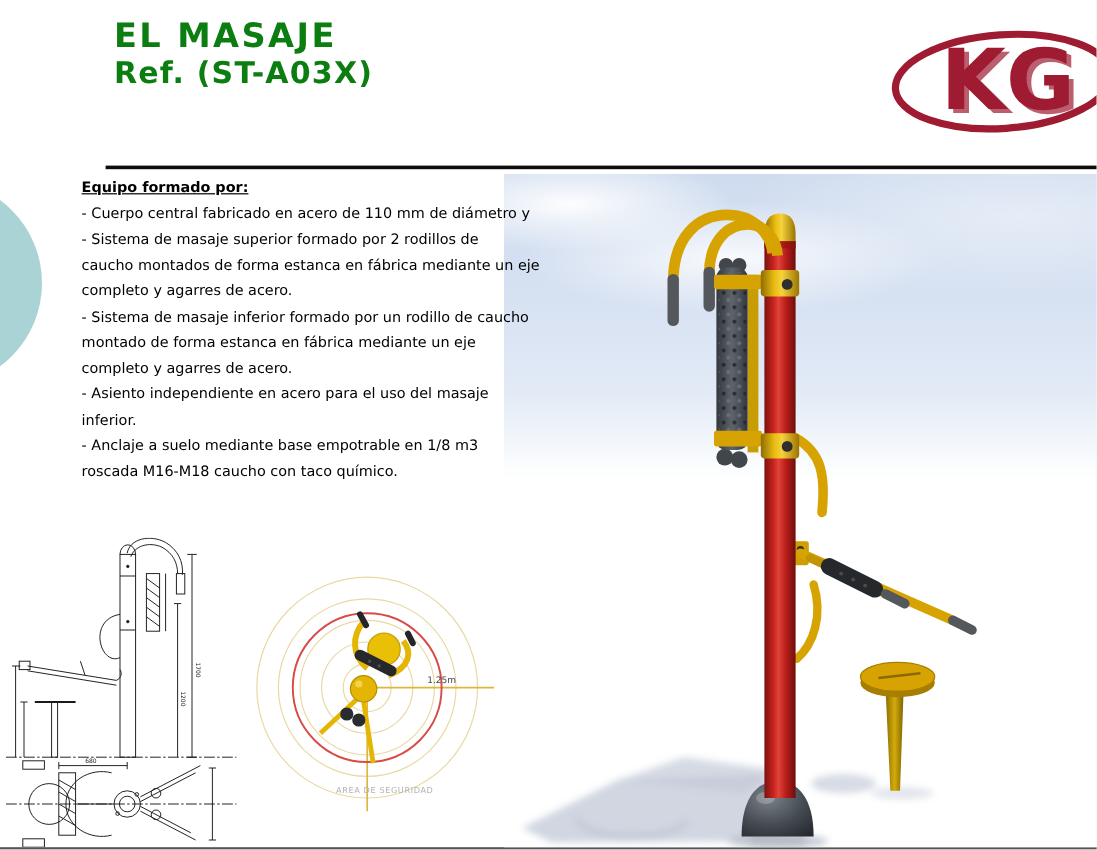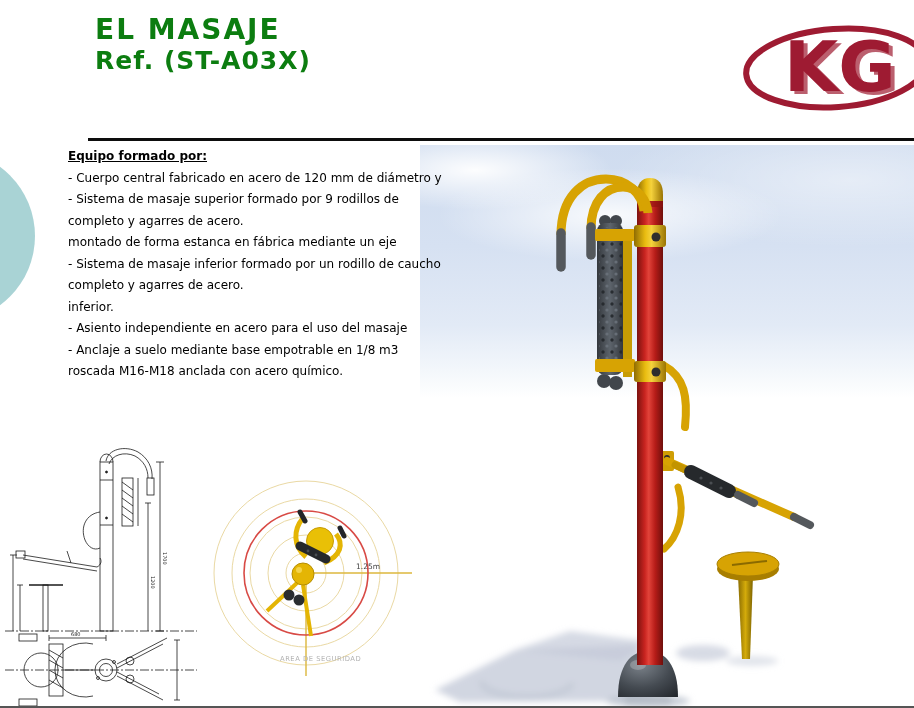--- a/index.html
+++ b/index.html
@@ -169,30 +169,31 @@
         <circle cx="236" cy="92" r="4.5" fill="#2e2e2e"></circle>
         <rect x="214" y="216" width="32" height="21" rx="3" fill="url(#gYel)"></rect>
         <circle cx="236" cy="227" r="4.5" fill="#2e2e2e"></circle>
       </g>
     </svg>
   </div>
 
   <div class="desc">
     <div class="desc-heading">Equipo formado por:</div>
     <div>
-        <div class="desc-line">- Cuerpo central fabricado en acero de 120 mm de diámetro y</div>
-        <div class="desc-line">- Sistema de masaje superior formado por 9 rodillos de</div>
+        <div class="desc-line">- Cuerpo central fabricado en acero de 110 mm de diámetro y</div>
+        <div class="desc-line">- Sistema de masaje superior formado por 2 rodillos de</div>
+        <div class="desc-line">caucho montados de forma estanca en fábrica mediante un eje</div>
         <div class="desc-line">completo y agarres de acero.</div>
+        <div class="desc-line">- Sistema de masaje inferior formado por un rodillo de caucho</div>
         <div class="desc-line">montado de forma estanca en fábrica mediante un eje</div>
-        <div class="desc-line">- Sistema de masaje inferior formado por un rodillo de caucho</div>
         <div class="desc-line">completo y agarres de acero.</div>
+        <div class="desc-line">- Asiento independiente en acero para el uso del masaje</div>
         <div class="desc-line">inferior.</div>
-        <div class="desc-line">- Asiento independiente en acero para el uso del masaje</div>
         <div class="desc-line">- Anclaje a suelo mediante base empotrable en 1/8 m3</div>
-        <div class="desc-line">roscada M16-M18 anclada con acero químico.</div>
+        <div class="desc-line">roscada M16-M18 caucho con taco químico.</div>
       </div>
   </div>
 
   <div class="drawing">
     <svg width="195" height="258" viewBox="0 0 195 258" fill="none" stroke="#1a1a1a" stroke-width="0.8">
 
       <g>
         <line x1="0" y1="183" x2="192" y2="183" stroke-dasharray="9 2 2 2"></line>
         <rect x="95" y="14" width="13" height="169"></rect>
         <path d="M 95,14 a 6.5,8 0 0 1 13,0"></path>

